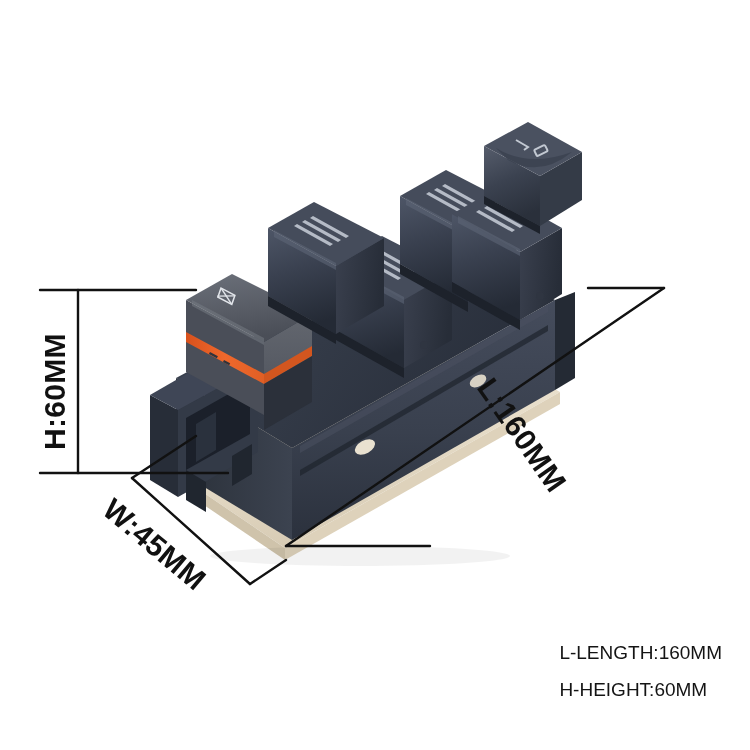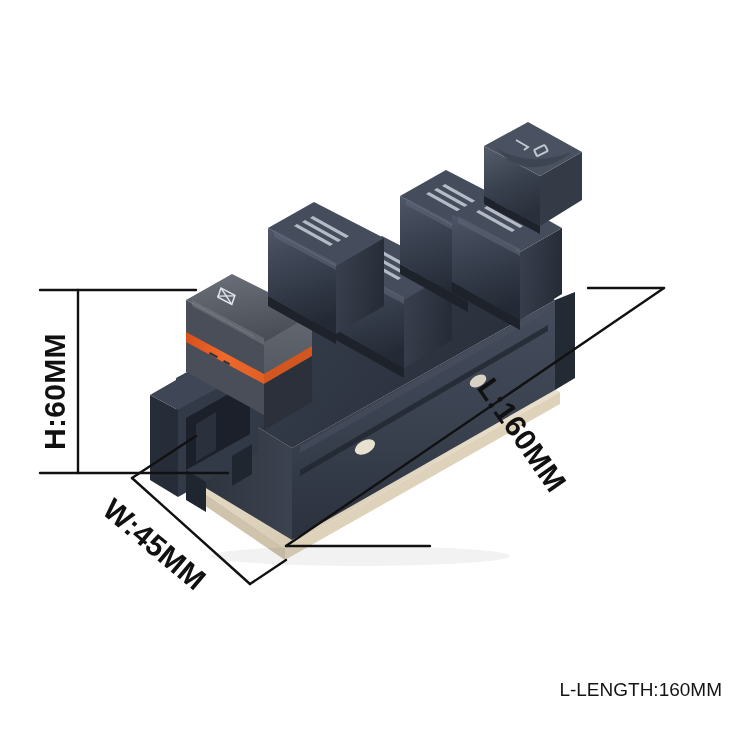--- a/index.html
+++ b/index.html
@@ -276,15 +276,16 @@
   </svg>
 
   <div class="dimlabel" id="lbl-h">H:60MM</div>
 
   <div class="dimlabel" id="lbl-l">L:160MM</div>
 
   <div class="dimlabel" id="lbl-w">W:45MM</div>
 
   <div id="legend">
     <div>L-LENGTH:160MM</div>
+    <div>H-HEIGHT:60MM</div>
   </div>
 
 </div>
 
 </body></html>

